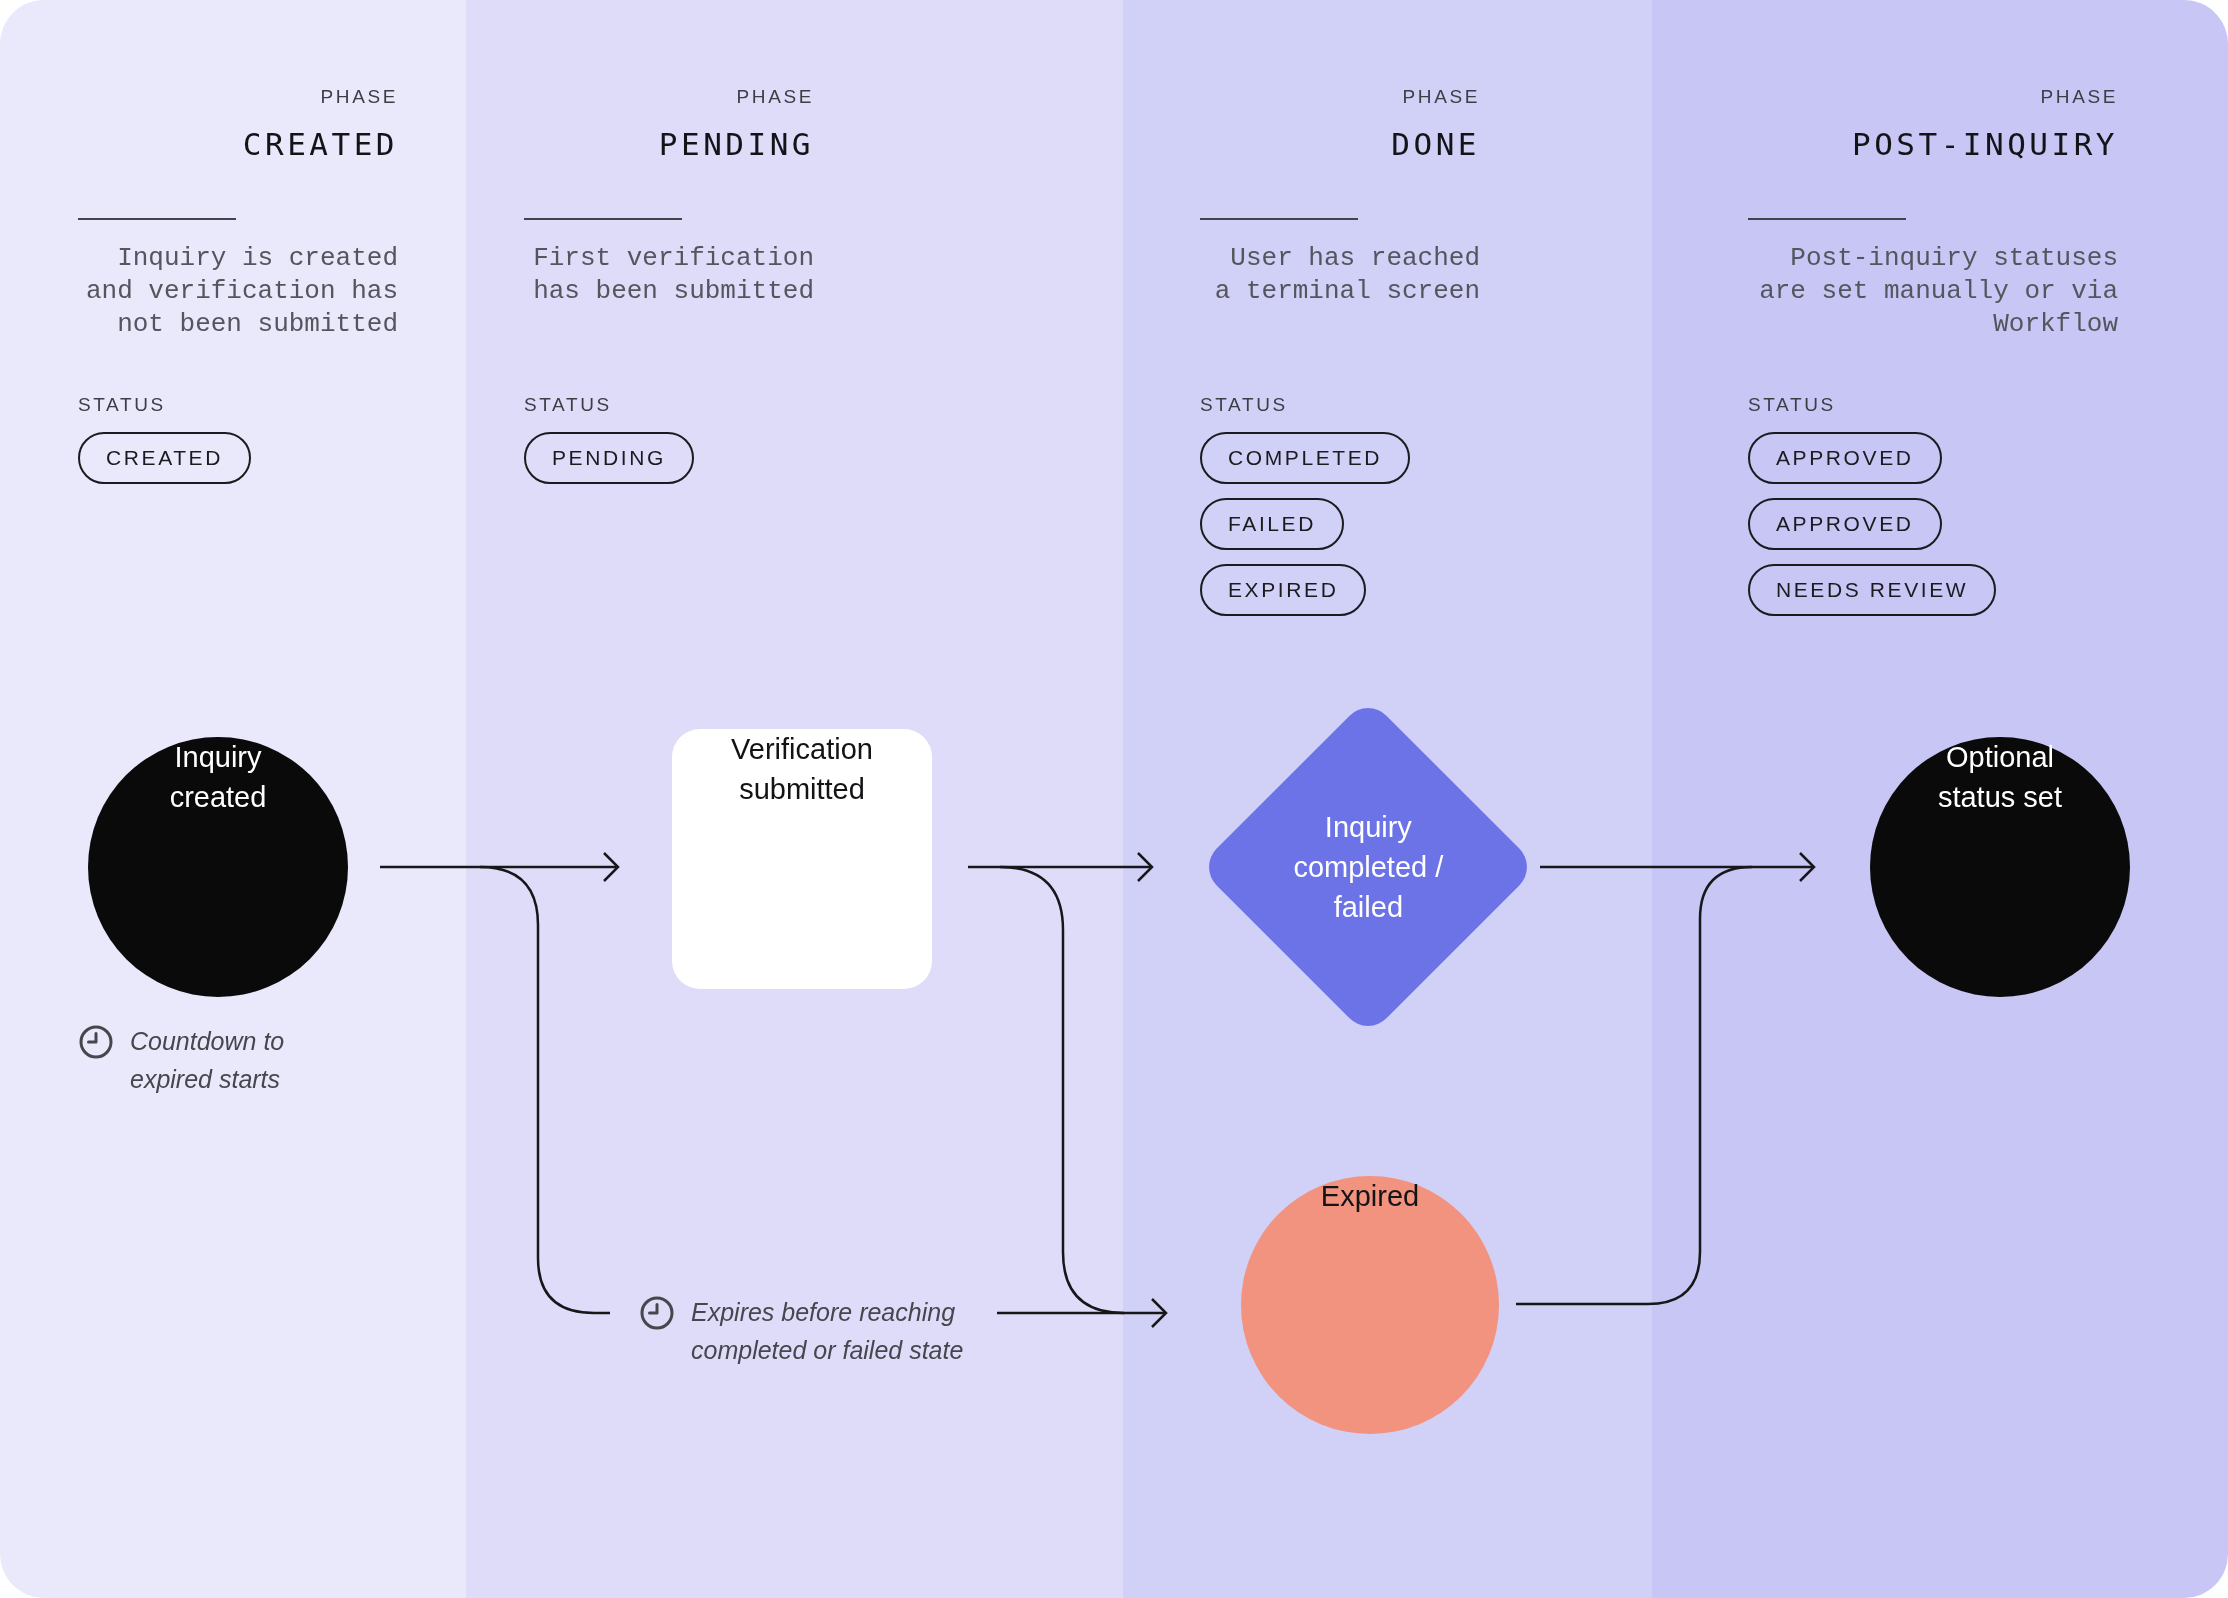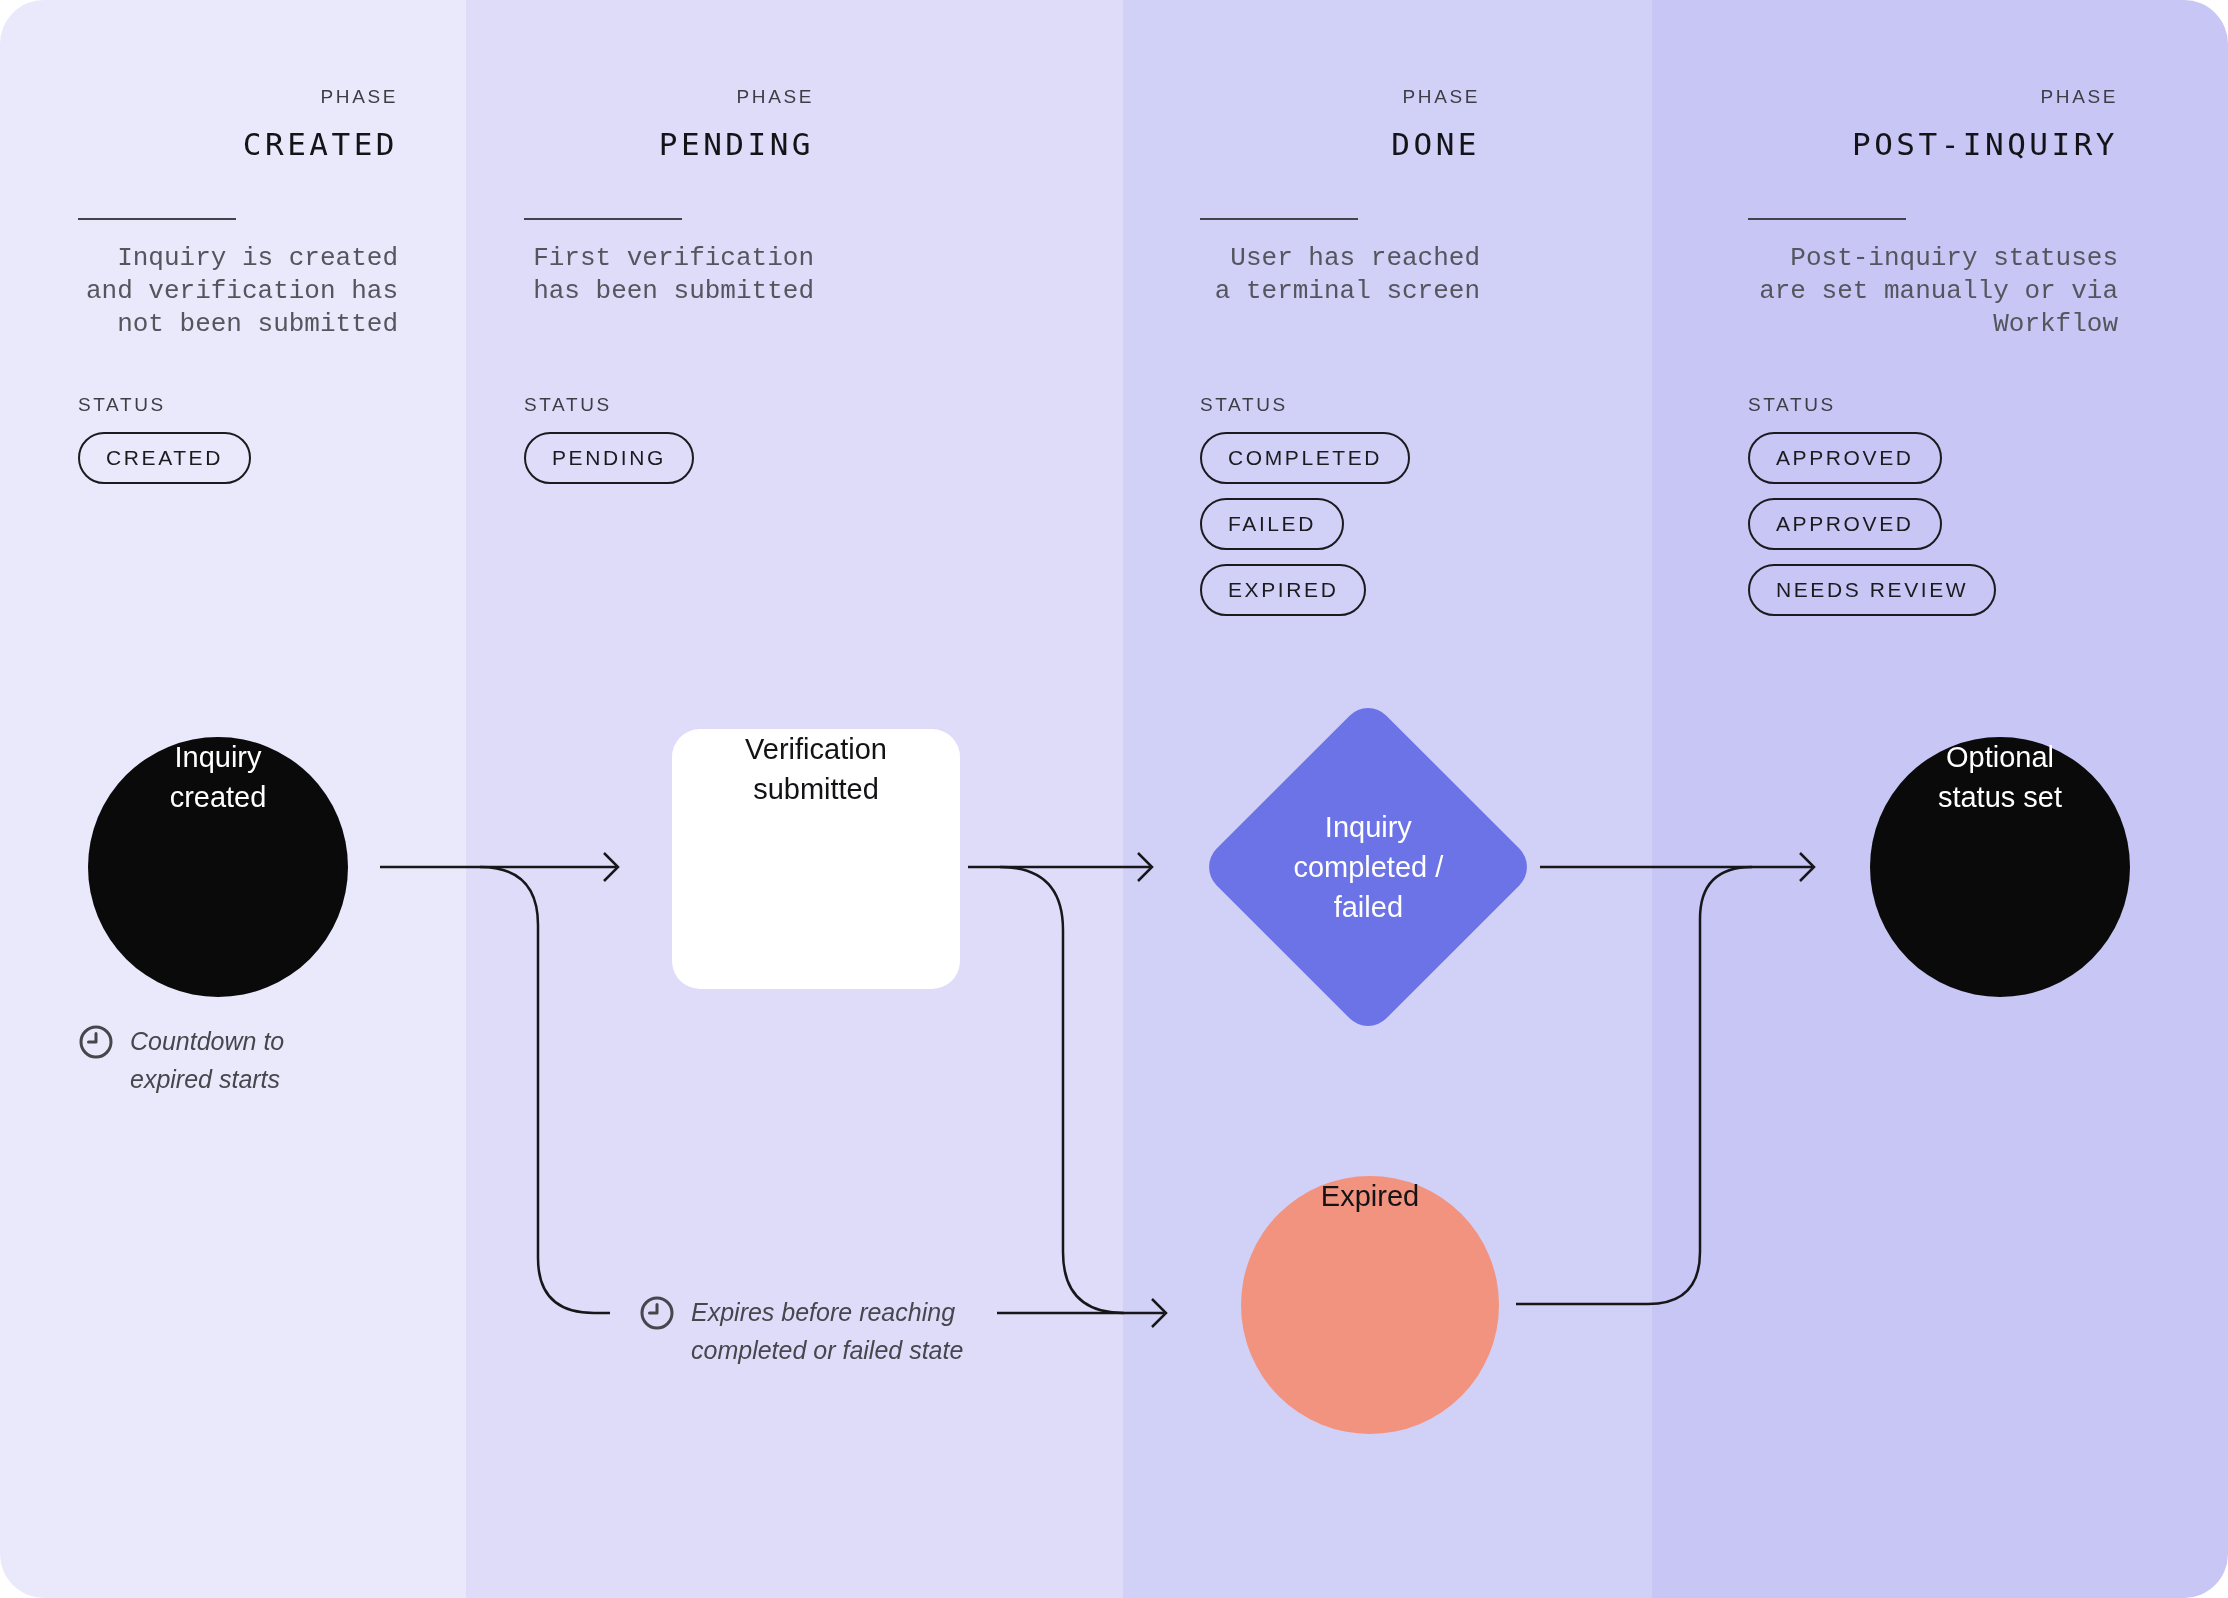--- a/index.html
+++ b/index.html
@@ -49,21 +49,21 @@
   .flow { position:absolute; left:0; top:0; z-index:1; }
   .flow path { fill:none; stroke:#17171a; stroke-width:2.5; }
 
   
   .node { position:absolute; z-index:2; display:flex; justify-content:center;
           text-align:center; font-size:29px; line-height:40px; }
   .node-circle { width:260px; height:260px; border-radius:50%; }
   .node-dark { color:#ffffff; }
   .n-inquiry-created { left:88px;  top:737px; }
   .n-optional       { left:1870px; top:737px; }
-  .node-box { left:672px; top:729px; width:288px; height:260px; border-radius:28px; color:#131316; }
+  .node-box { left:672px; top:729px; width:260px; height:260px; border-radius:28px; color:#131316; }
   .node-expired { left:1241px; top:1176px; width:258px; height:258px; border-radius:50%; color:#141417; }
   .diamond { left:1248px; top:747px; width:240px; height:240px; border-radius:26px;
              transform:rotate(45deg); z-index:2; position:absolute;
              display:flex; align-items:center; justify-content:center; }
   .diamond-label { transform:rotate(-45deg); width:215px; text-align:center;
                    color:#ffffff; font-size:29px; line-height:40px; }
   .node-label-2l { display:inline-block; }
   .w170 { width:170px; } .w210 { width:210px; } .w180 { width:180px; }
 
   

